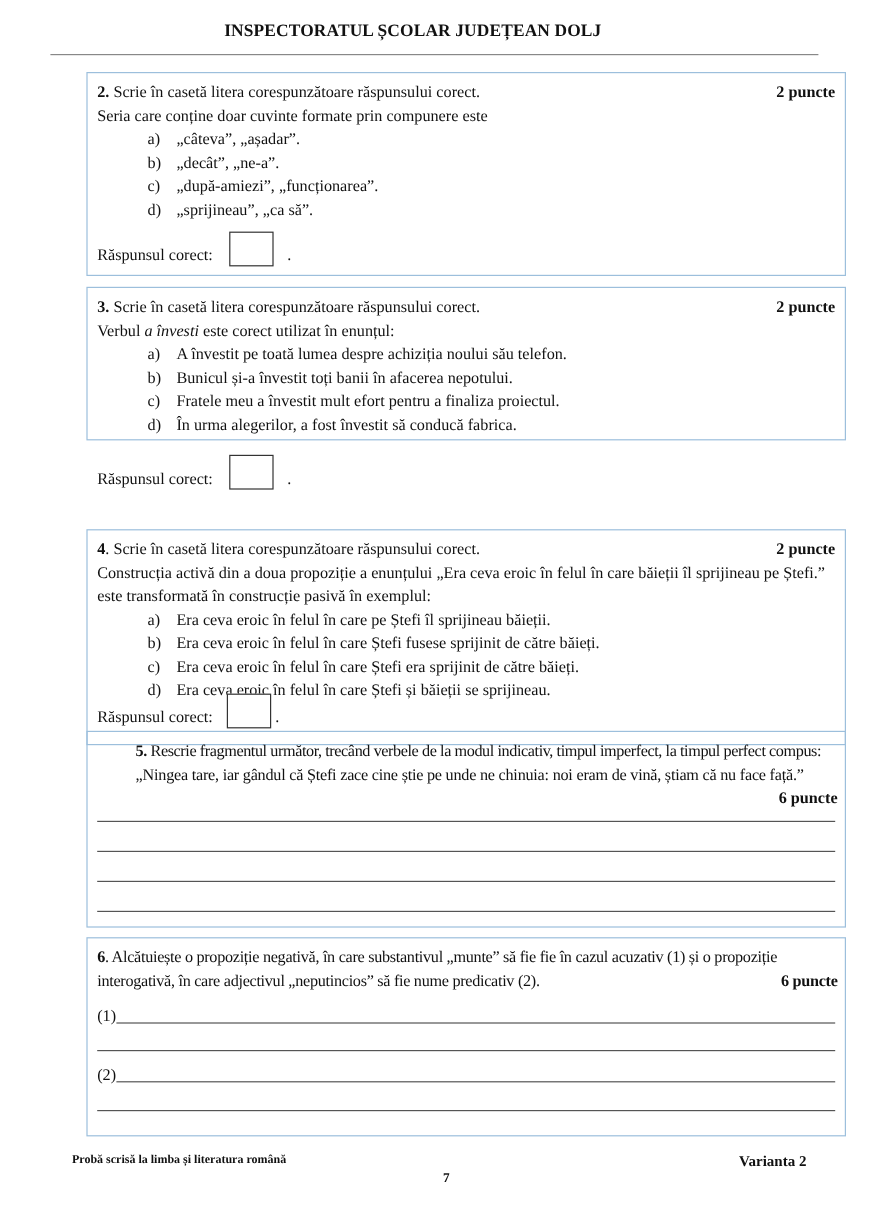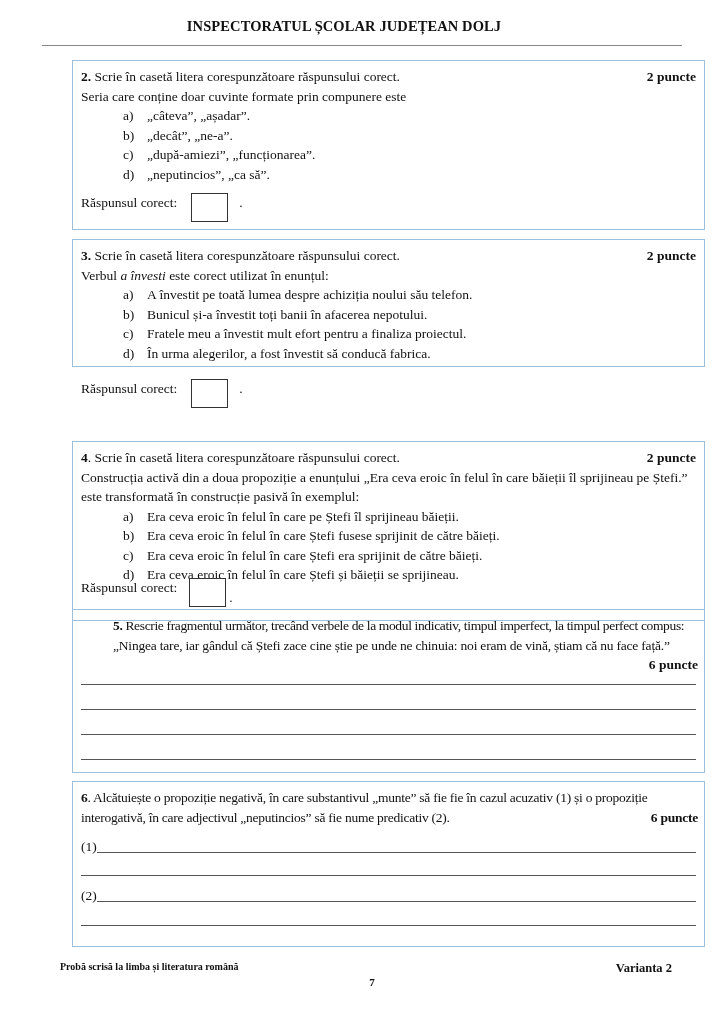--- a/index.html
+++ b/index.html
@@ -69,21 +69,21 @@
     }
     .opt-letter {
       width: 24px;
       flex: none;
     }
     .q3 .options li, .q4 .options li { line-height: 19.5px; }
     .answer-row {
       position: absolute;
       left: 8px;
       display: flex;
-      align-items: flex-start;
+      align-items: flex-end;
     }
     .answer-box {
       display: inline-block;
       width: 37px;
       height: 29px;
       border: 1.8px solid #333333;
       box-sizing: border-box;
       margin-left: 14px;
       background: #ffffff;
     }
@@ -156,21 +156,21 @@
     <li>
         <span class="opt-letter">b)</span>
         <span>„decât”, „ne-a”.</span>
       </li>
     <li>
         <span class="opt-letter">c)</span>
         <span>„după-amiezi”, „funcționarea”.</span>
       </li>
     <li>
         <span class="opt-letter">d)</span>
-        <span>„neputincios”, „ca să”.</span>
+        <span>„sprijineau”, „ca să”.</span>
       </li>
   </ul>
   <div class="answer-row" style="top:132px;">
     <span>Răspunsul corect:</span>
     <span class="answer-box"></span>
     <span class="answer-dot">.</span>
   </div>
 </div>
 
 <div class="qbox q3" style="top:239px; height:128px;">

